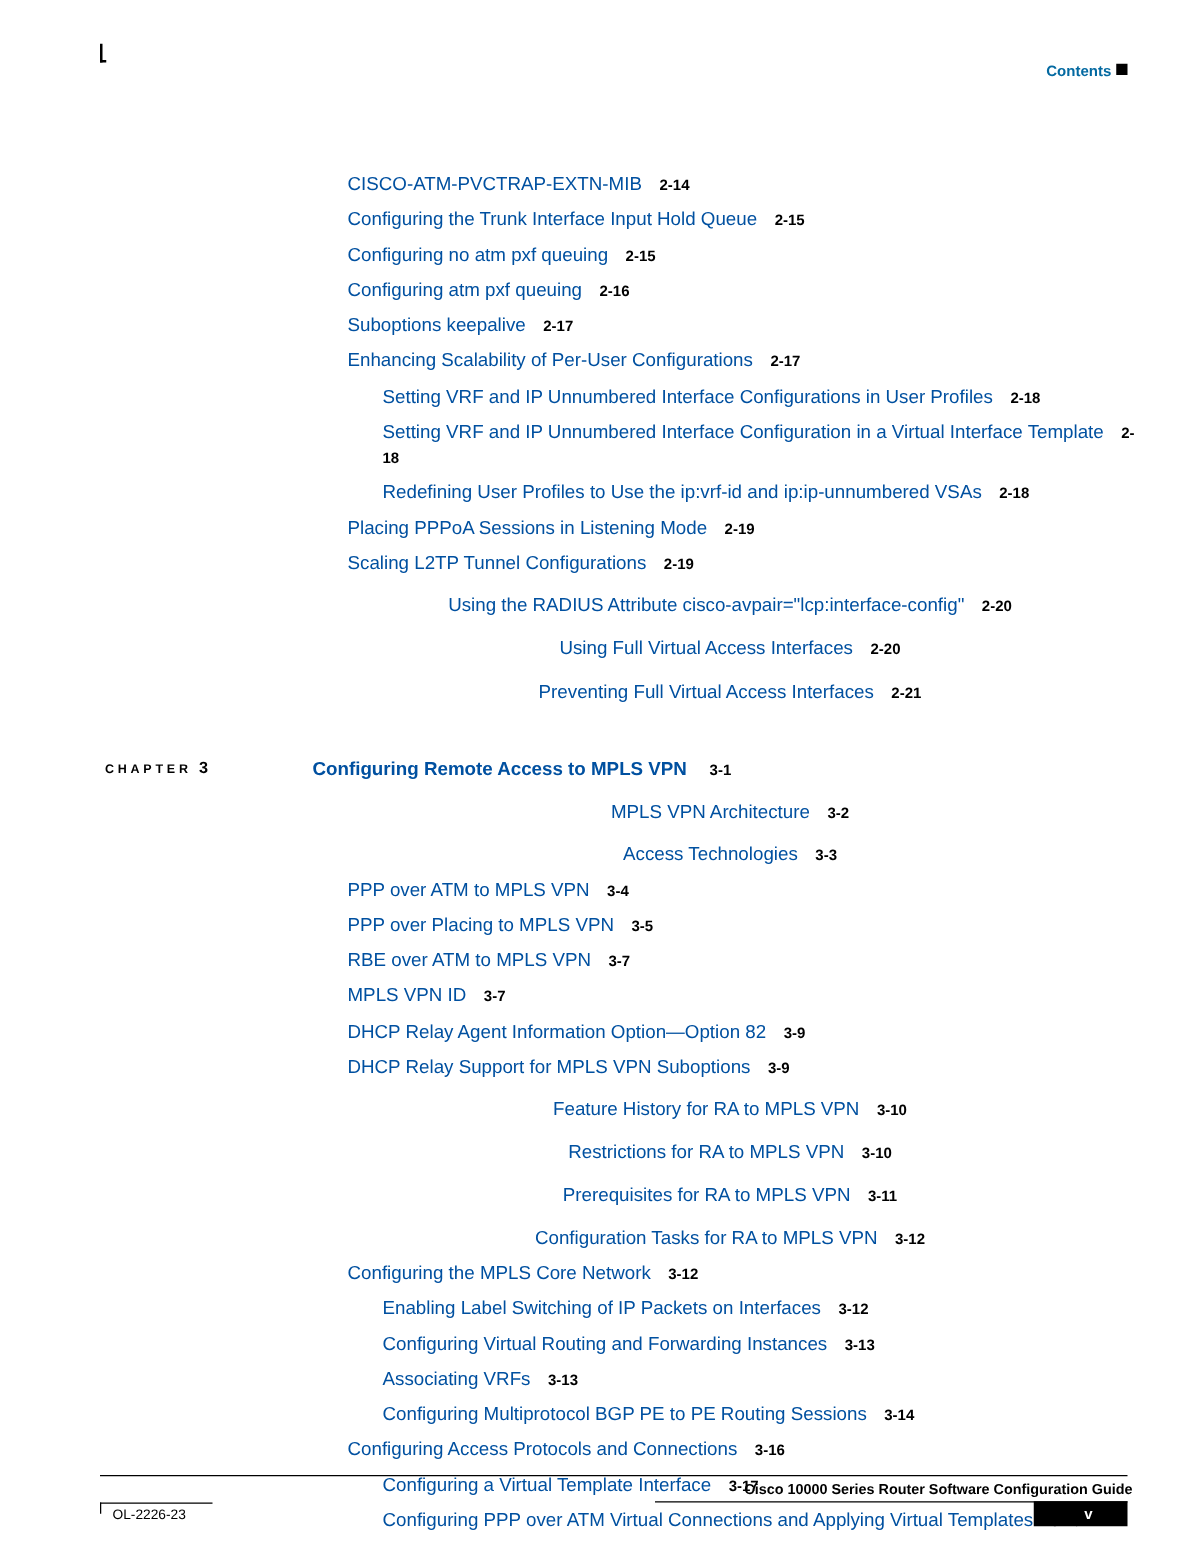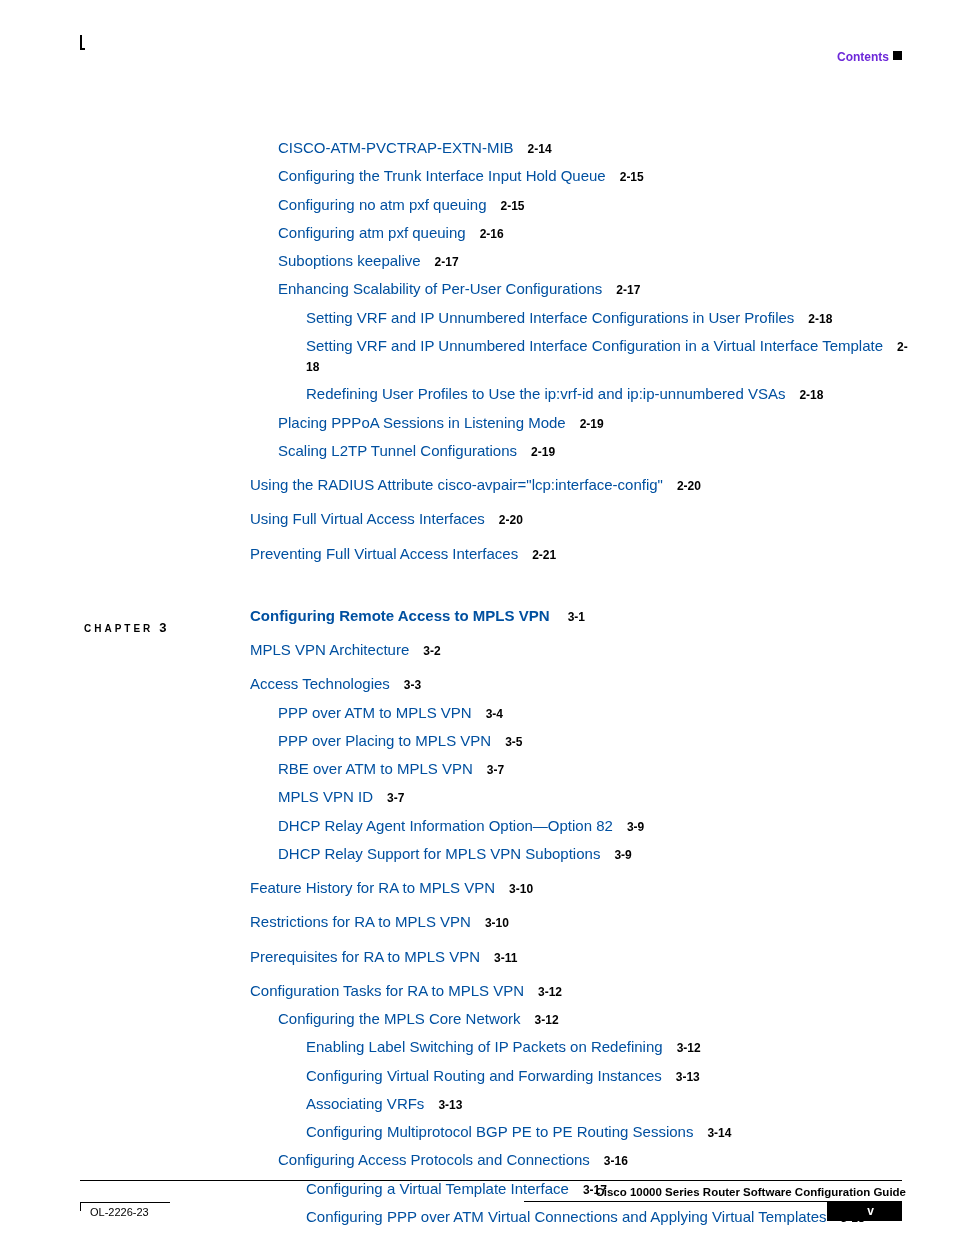--- a/index.html
+++ b/index.html
@@ -11,21 +11,21 @@
     height: 1235px;
     position: relative;
     font-size: 15px;
   }
   .header-right {
     position: absolute;
     top: 50px;
     right: 65px;
     font-weight: bold;
     font-size: 12px;
-    color: #6d28d9;
+    color: #0369a1;
   }
   .header-box {
     position: absolute;
     top: 51px;
     right: 52px;
     width: 9px;
     height: 9px;
     background: #000;
   }
   .top-rule-left {
@@ -61,21 +61,21 @@
     font-weight: 400;
   }
   .pg {
     font-weight: bold;
     font-size: 12px;
     color: #000;
     margin-left: 14px;
   }
   .indent1 { padding-left: 28px; }
   .l0 { margin-left: -28px; }
-  .section-gap { margin-top: 14px; }
+  .section-gap { margin-top: 14px; text-align: center; }
   .chapter-label {
     position: absolute;
     left: 84px;
     font-size: 10px;
     letter-spacing: 3px;
     font-weight: bold;
     text-transform: uppercase;
   }
   .chapter-num {
     font-size: 13px;
@@ -165,21 +165,21 @@
       <div class="entry indent1"><span class="link">Redefining User Profiles to Use the ip:vrf-id and ip:ip-unnumbered VSAs</span><span class="pg">2-18</span></div>
       <div class="entry"><span class="link">Placing PPPoA Sessions in Listening Mode</span><span class="pg">2-19</span></div>
       <div class="entry"><span class="link">Scaling L2TP Tunnel Configurations</span><span class="pg">2-19</span></div>
       <div class="entry l0 section-gap"><span class="link">Using the RADIUS Attribute cisco-avpair="lcp:interface-config"</span><span class="pg">2-20</span></div>
       <div class="entry l0 section-gap"><span class="link">Using Full Virtual Access Interfaces</span><span class="pg">2-20</span></div>
       <div class="entry l0 section-gap"><span class="link">Preventing Full Virtual Access Interfaces</span><span class="pg">2-21</span></div>
     </div>
 
   <div style="height:34px"></div>
 
-  <div class="chapter-label" style="top:auto; margin-top:14px;">
+  <div class="chapter-label" style="top:auto; margin-top:0;">
     <span>CHAPTER</span>
     <span class="chapter-num">3</span>
   </div>
 
   <div class="entry l0">
     <span class="chapter-title">Configuring Remote Access to MPLS VPN</span>
     <span class="pg">3-1</span>
   </div>
 
   <div id="toc2-container">
@@ -189,21 +189,21 @@
       <div class="entry"><span class="link">PPP over Placing to MPLS VPN</span><span class="pg">3-5</span></div>
       <div class="entry"><span class="link">RBE over ATM to MPLS VPN</span><span class="pg">3-7</span></div>
       <div class="entry"><span class="link">MPLS VPN ID</span><span class="pg">3-7</span></div>
       <div class="entry"><span class="link">DHCP Relay Agent Information Option—Option 82</span><span class="pg">3-9</span></div>
       <div class="entry"><span class="link">DHCP Relay Support for MPLS VPN Suboptions</span><span class="pg">3-9</span></div>
       <div class="entry l0 section-gap"><span class="link">Feature History for RA to MPLS VPN</span><span class="pg">3-10</span></div>
       <div class="entry l0 section-gap"><span class="link">Restrictions for RA to MPLS VPN</span><span class="pg">3-10</span></div>
       <div class="entry l0 section-gap"><span class="link">Prerequisites for RA to MPLS VPN</span><span class="pg">3-11</span></div>
       <div class="entry l0 section-gap"><span class="link">Configuration Tasks for RA to MPLS VPN</span><span class="pg">3-12</span></div>
       <div class="entry"><span class="link">Configuring the MPLS Core Network</span><span class="pg">3-12</span></div>
-      <div class="entry indent1"><span class="link">Enabling Label Switching of IP Packets on Redefining</span><span class="pg">3-12</span></div>
+      <div class="entry indent1"><span class="link">Enabling Label Switching of IP Packets on Interfaces</span><span class="pg">3-12</span></div>
       <div class="entry indent1"><span class="link">Configuring Virtual Routing and Forwarding Instances</span><span class="pg">3-13</span></div>
       <div class="entry indent1"><span class="link">Associating VRFs</span><span class="pg">3-13</span></div>
       <div class="entry indent1"><span class="link">Configuring Multiprotocol BGP PE to PE Routing Sessions</span><span class="pg">3-14</span></div>
       <div class="entry"><span class="link">Configuring Access Protocols and Connections</span><span class="pg">3-16</span></div>
       <div class="entry indent1"><span class="link">Configuring a Virtual Template Interface</span><span class="pg">3-17</span></div>
       <div class="entry indent1"><span class="link">Configuring PPP over ATM Virtual Connections and Applying Virtual Templates</span><span class="pg">3-18</span></div>
     </div>
 </div>
 
 <div class="footer-rule"></div>

